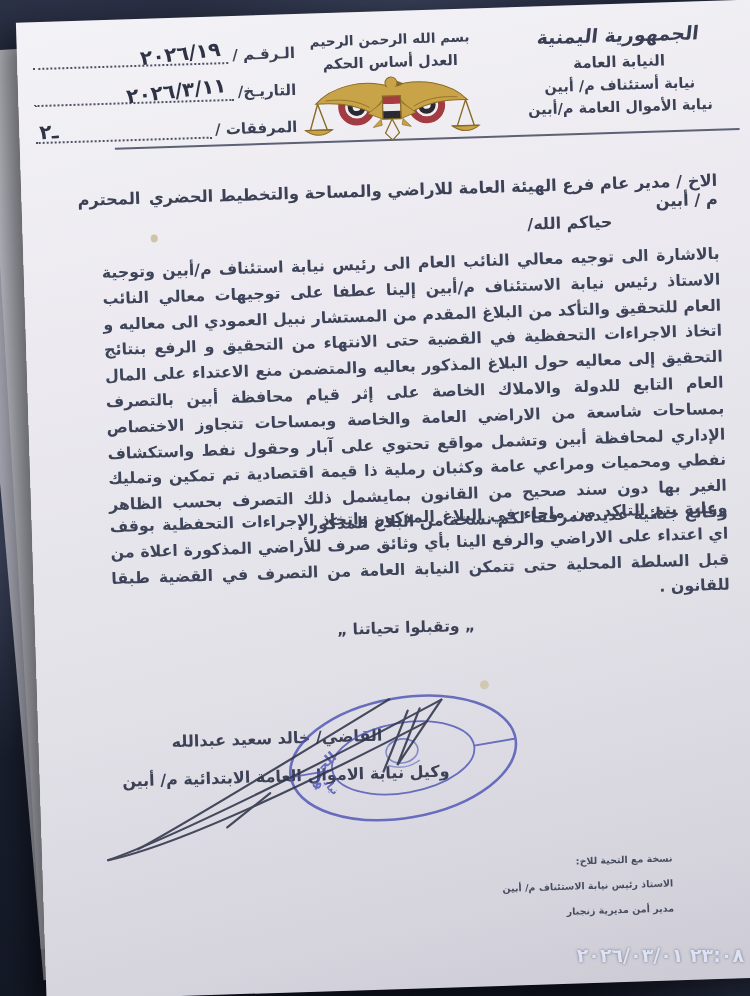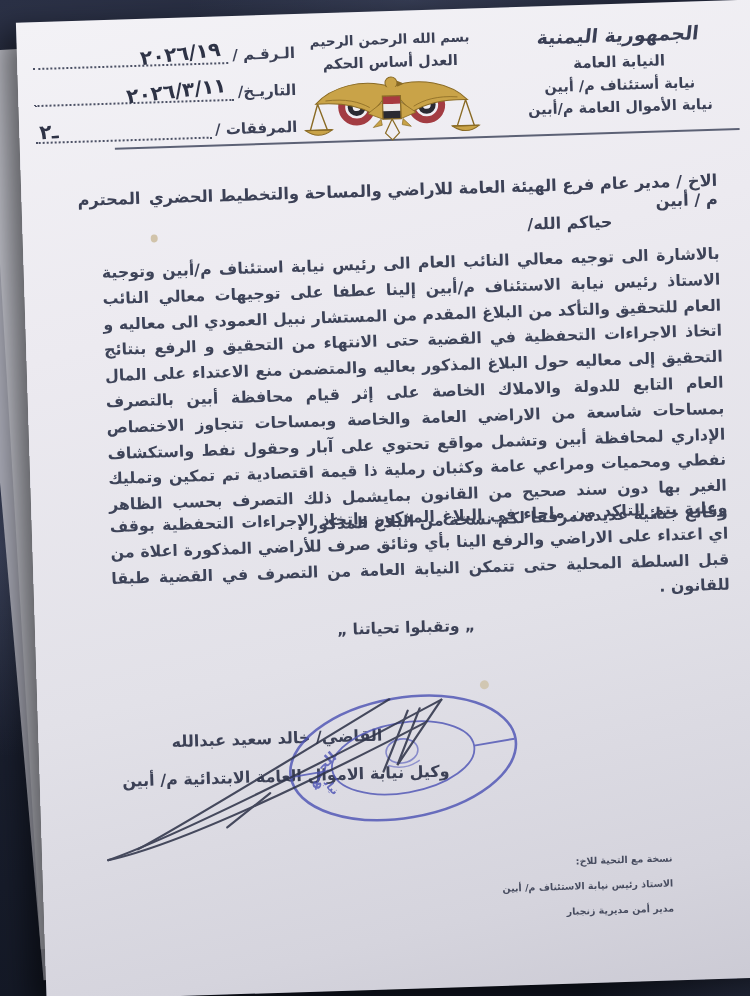--- a/index.html
+++ b/index.html
@@ -198,13 +198,14 @@
       </g>
     </svg>
 
     <div class="cc">
       <div class="cc-head">نسخة مع التحية للاخ:</div>
       <div class="cc-item">الاستاذ رئيس نيابة الاستئناف م/ أبين</div>
       <div class="cc-item">مدير أمن مديرية زنجبار</div>
     </div>
   </div>
 
+  <div class="timestamp">٢٣:٠٨ ٢٠٢٦/٠٣/٠١</div>
 </div>
 
 </body></html>

